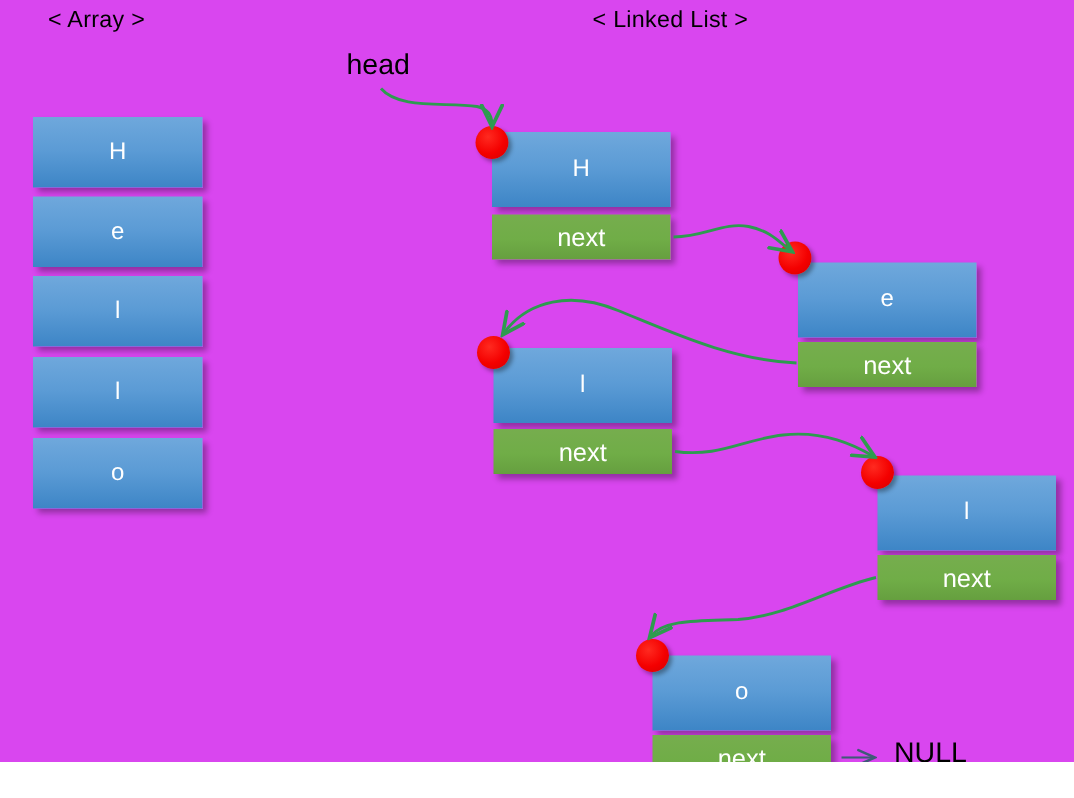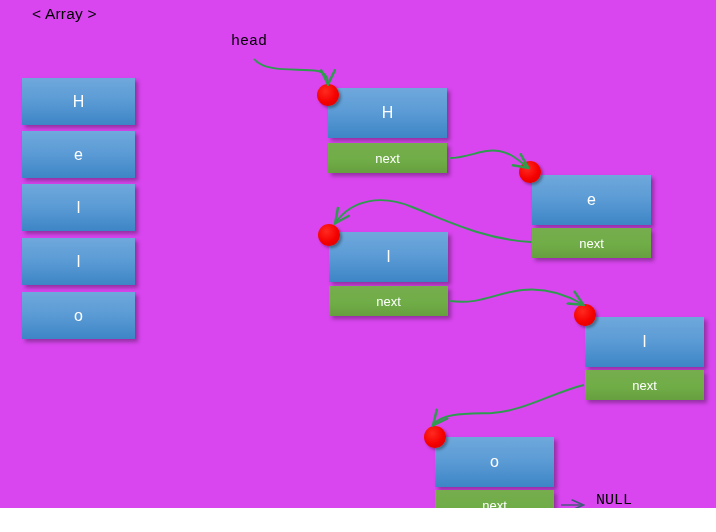--- a/index.html
+++ b/index.html
@@ -42,21 +42,21 @@
     font-family: "Liberation Sans", sans-serif;
     font-size: 16px;
     line-height: 1;
     box-shadow: 3px 3px 4px rgba(0,0,0,0.32);
   }
   .box.blue {
     background: linear-gradient(to bottom, #6fa8dc 0%, #5b9bd5 48%, #3d85c6 100%);
   }
   .box.green {
     background: linear-gradient(to bottom, #76ad4e 0%, #70ad47 55%, #669f3f 100%);
-    font-size: 13px;
+    font-size: 17px;
   }
 
   
   .array-cell {
     left: 22px;
     width: 113px;
     height: 47px;
   }
 
   
@@ -69,22 +69,22 @@
     width: 22px;
     height: 22px;
     border-radius: 50%;
     background: radial-gradient(circle at 38% 33%, #ff2a20 0%, #f40000 55%, #d40000 100%);
     box-shadow: 2px 2px 3px rgba(0,0,0,0.35);
   }
 
   
   .plain-label {
     position: absolute;
-    font-family: Liberation Mono, monospace;
-    font-size: 15px;
+    font-family: Liberation Sans, sans-serif;
+    font-size: 19px;
     color: #000000;
     white-space: nowrap;
   }
   #label-head { left: 231px; top: 33px; }
   #label-null { left: 596px; top: 492px; }
 
   
   #arrows {
     position: absolute;
     left: 0;
@@ -104,20 +104,21 @@
     stroke-width: 1.4;
   }
 </style>
 </head>
 <body>
 
 <div id="canvas">
 
   <div class="section-title" id="title-array">&lt; Array &gt;</div>
 
+  <div class="section-title" id="title-list">&lt; Linked List &gt;</div>
 
   <div class="box blue array-cell" style="top:78px;">H</div>
 
   <div class="box blue array-cell" style="top:131px;">e</div>
 
   <div class="box blue array-cell" style="top:184px;">l</div>
 
   <div class="box blue array-cell" style="top:238px;">l</div>
 
   <div class="box blue array-cell" style="top:292px;">o</div>

